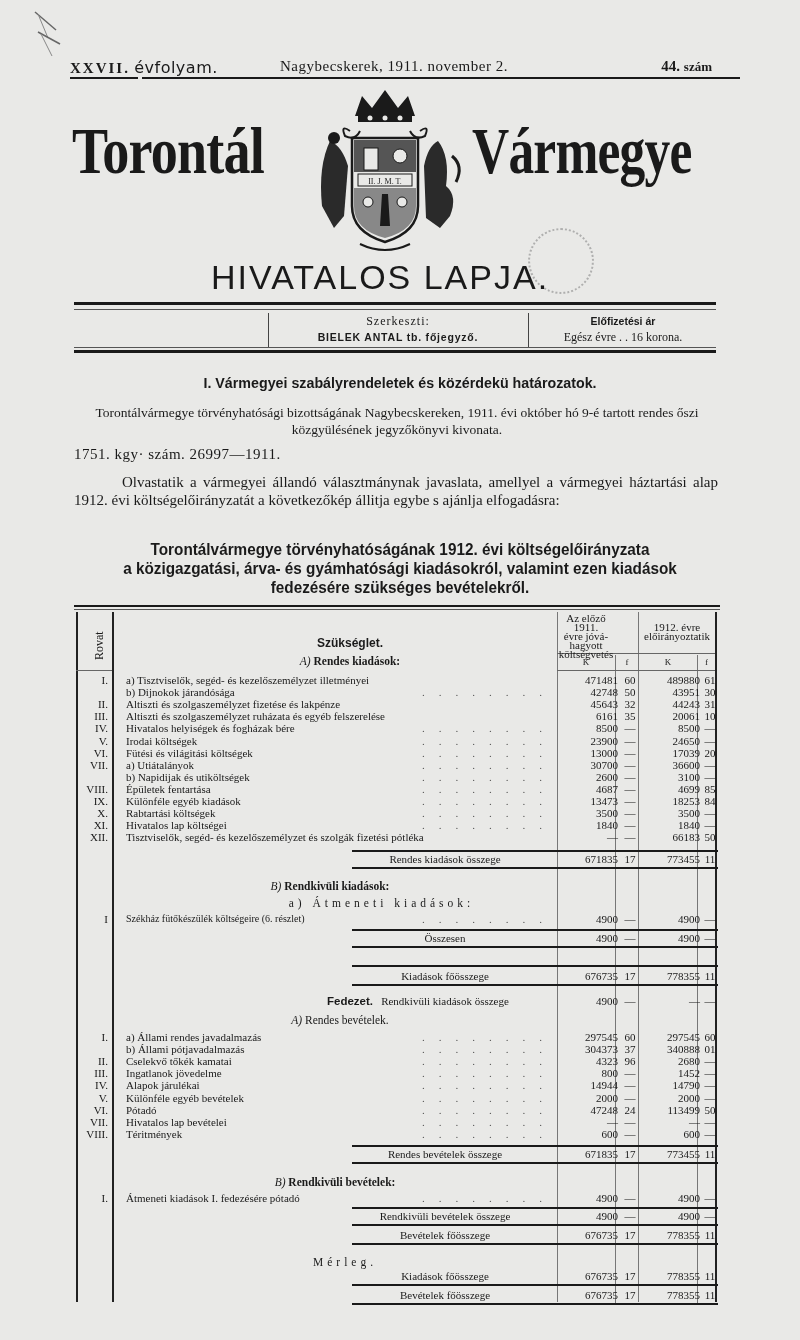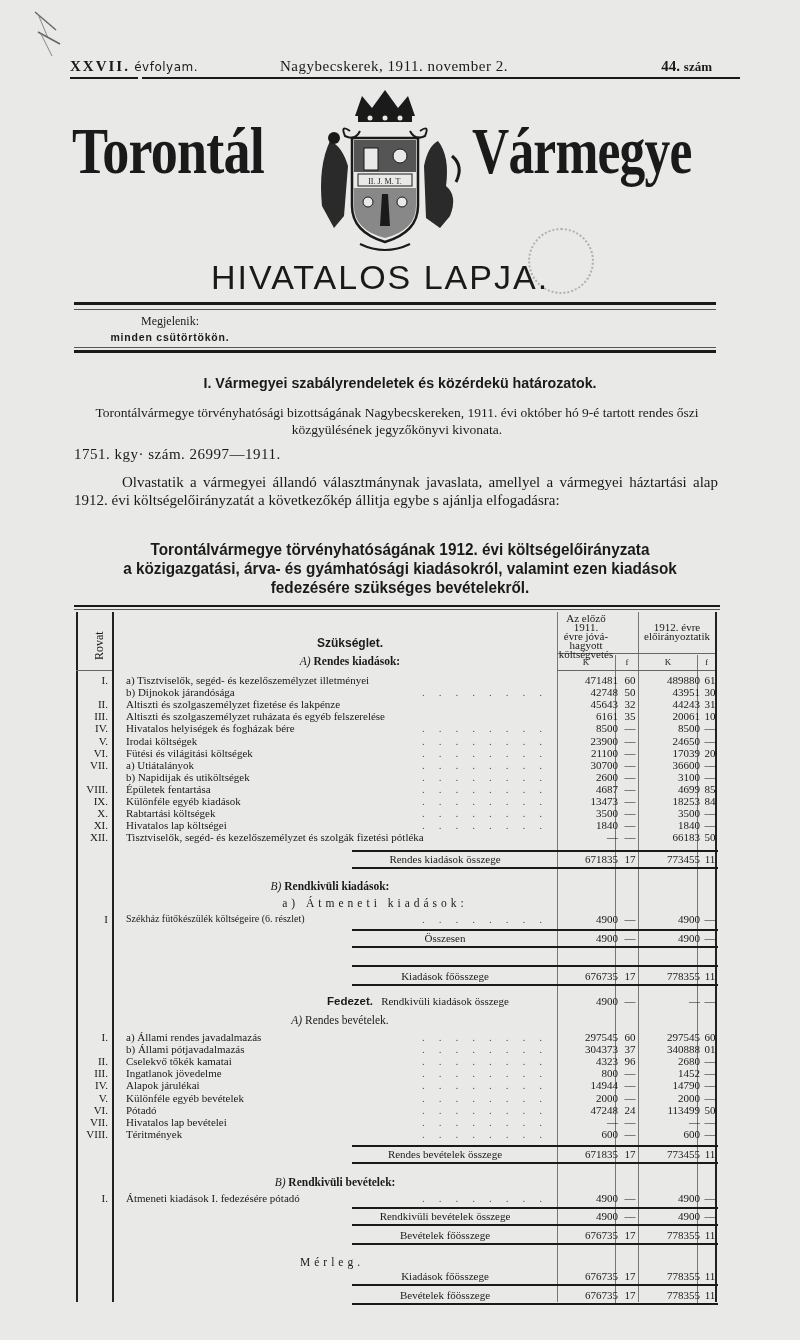--- a/index.html
+++ b/index.html
@@ -9,21 +9,21 @@
     font-family: "Liberation Serif", "DejaVu Serif", serif;
     position: relative;
   }
   .abs { position: absolute; }
   .pencil { left: 32px; top: 8px; width: 40px; height: 50px; }
   
   .topline { left: 70px; top: 58px; width: 660px; height: 22px; font-size: 15px; }
   .topline span { position: absolute; top: 0; white-space: nowrap; }
   .tl-vol { left: 0; letter-spacing: 0.5px; }
   .tl-vol b { font-weight: bold; letter-spacing: 2px; }
-  .tl-vol i { font-style: normal; font-family: "DejaVu Sans", sans-serif; font-size: 12px; }
+  .tl-vol i { font-style: normal; font-family: "DejaVu Sans", sans-serif; font-size: 16px; }
   .tl-place { left: 210px; letter-spacing: 0.5px; }
   .tl-num { right: 18px; font-weight: bold; }
   .tl-num i { font-style: normal; font-size: 13px; }
   .rule { background: #1a1a1a; }
   .ul1 { left: 70px; top: 77px; width: 68px; height: 2px; }
   .ul2 { left: 142px; top: 77px; width: 598px; height: 2px; }
   
   .mast-left { left: 72px; top: 118px; font-family: "Liberation Serif", serif; font-weight: bold;
     font-size: 66px; letter-spacing: -1px; transform: scaleX(0.82); transform-origin: left top; line-height: 1; }
   .mast-right { left: 472px; top: 118px; font-family: "Liberation Serif", serif; font-weight: bold;
@@ -75,21 +75,21 @@
   .row .k1 { position: absolute; left: 480px; width: 56px; text-align: right; }
   .row .f1 { position: absolute; left: 538px; width: 20px; text-align: center; }
   .row .k2 { position: absolute; left: 562px; width: 56px; text-align: right; }
   .row .f2 { position: absolute; left: 620px; width: 16px; text-align: center; }
   .sum { position: absolute; left: 352px; width: 366px; height: 15px; font-size: 11px; line-height: 15px; white-space: nowrap; }
   .sum .lbl { position: absolute; left: 0; width: 186px; text-align: center; }
   .sum .k1 { position: absolute; left: 210px; width: 56px; text-align: right; }
   .sum .f1 { position: absolute; left: 268px; width: 20px; text-align: center; }
   .sum .k2 { position: absolute; left: 292px; width: 56px; text-align: right; }
   .sum .f2 { position: absolute; left: 350px; width: 16px; text-align: center; }
-  .spaced { letter-spacing: 4px; }
+  .spaced { letter-spacing: 4px; margin-left: 13px; }
 </style>
 </head>
 <body>
 
 <svg class="abs pencil" viewBox="0 0 40 50">
   <line x1="3" y1="4" x2="24" y2="22" stroke="#666" stroke-width="1.5"></line>
   <line x1="6" y1="6" x2="16" y2="30" stroke="#888" stroke-width="1"></line>
   <line x1="6" y1="24" x2="28" y2="36" stroke="#666" stroke-width="1.5"></line>
   <line x1="9" y1="26" x2="20" y2="48" stroke="#888" stroke-width="1"></line>
 </svg>
@@ -133,23 +133,27 @@
 
   <path d="M60 158 Q85 170 110 158" stroke="#1a1a1a" fill="none" stroke-width="2"></path>
 </svg>
 <div class="abs mast-right">Vármegye</div>
 <div class="abs stamp"></div>
 <div class="abs subtitle">HIVATALOS LAPJA.</div>
 
 <div class="abs rule mast-rule1"></div>
 <div class="abs mast-rule2"></div>
 <div class="abs info">
-  <div class="col c1">
-    <div>Megjelenik:</div>
-    <div class="b">minden csütörtökön.</div>
+  <div class="col c2">
+    <div style="letter-spacing:1px">Szerkeszti:</div>
+    <div class="b">BIELEK ANTAL tb. főjegyző.</div>
+  </div>
+  <div class="col c3">
+    <div class="bs">Előfizetési ár</div>
+    <div>Egész évre  .  .  16 korona.</div>
   </div>
 </div>
 <div class="abs mast-rule3"></div>
 <div class="abs rule mast-rule4"></div>
 
 <div class="abs section-title">I. Vármegyei szabályrendeletek és közérdekü határozatok.</div>
 <div class="abs intro">Torontálvármegye törvényhatósági bizottságának Nagybecskereken, 1911. évi október hó 9-é tartott rendes őszi közgyülésének jegyzőkönyvi kivonata.</div>
 <div class="abs ref">1751. kgy· szám. 26997—1911.</div>
 <div class="abs para"><span class="ind"></span><span>Olvastatik a vármegyei állandó választmánynak javaslata, amellyel a vármegyei háztartási alap 1912. évi költségelőirányzatát a következőkép állitja egybe s ajánlja elfogadásra:</span></div>
 <div class="abs big-title">
@@ -241,21 +245,21 @@
       <span class="lbl">Irodai költségek</span>
       <span class="k1">23900</span>
       <span class="f1">—</span>
       <span class="k2">24650</span>
       <span class="f2">—</span>
       <span class="dots">.........</span>
     </div>
     <div class="row" style="top:746.6px">
       <span class="rv">VI.</span>
       <span class="lbl">Fütési és világitási költségek</span>
-      <span class="k1">21100</span>
+      <span class="k1">13000</span>
       <span class="f1">—</span>
       <span class="k2">17039</span>
       <span class="f2">20</span>
       <span class="dots">.........</span>
     </div>
     <div class="row" style="top:758.7px">
       <span class="rv">VII.</span>
       <span class="lbl">a) Utiátalányok</span>
       <span class="k1">30700</span>
       <span class="f1">—</span>

